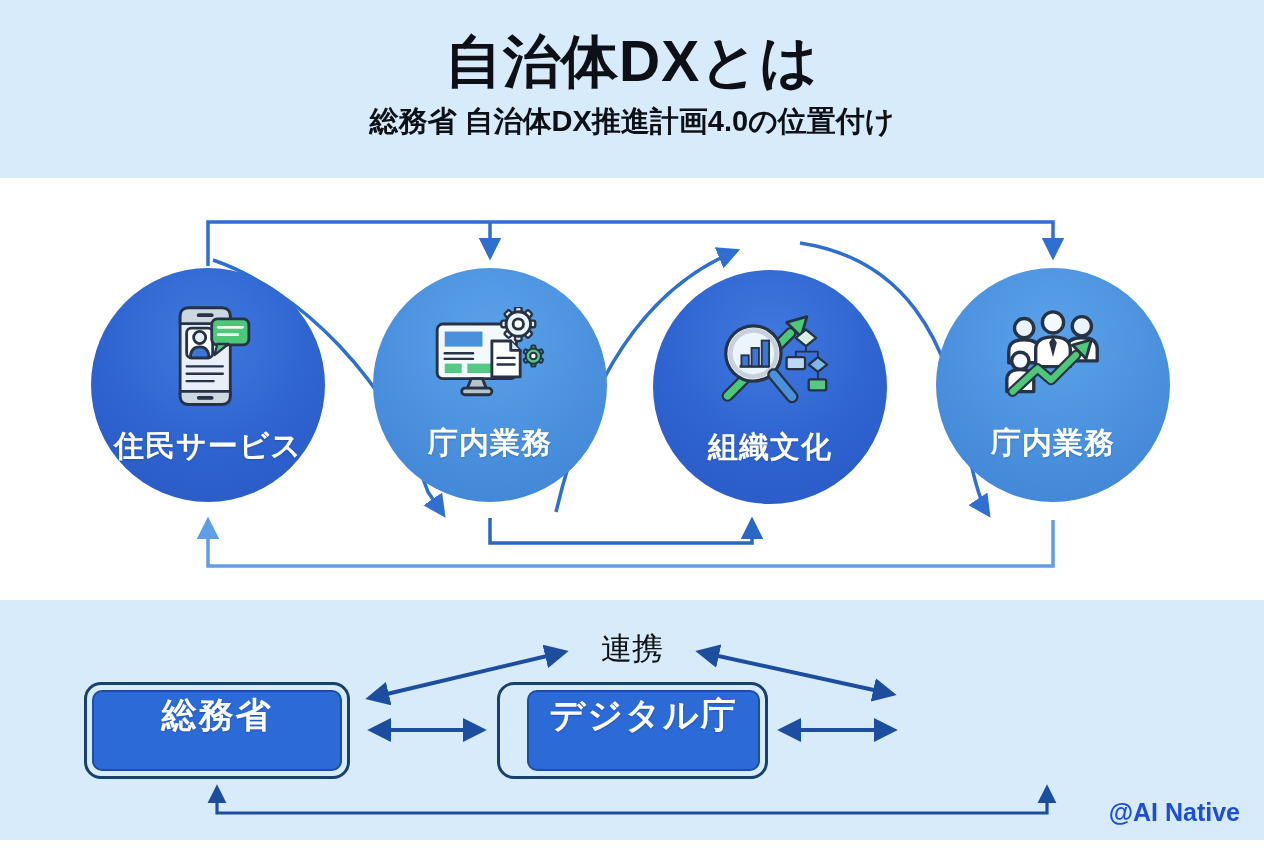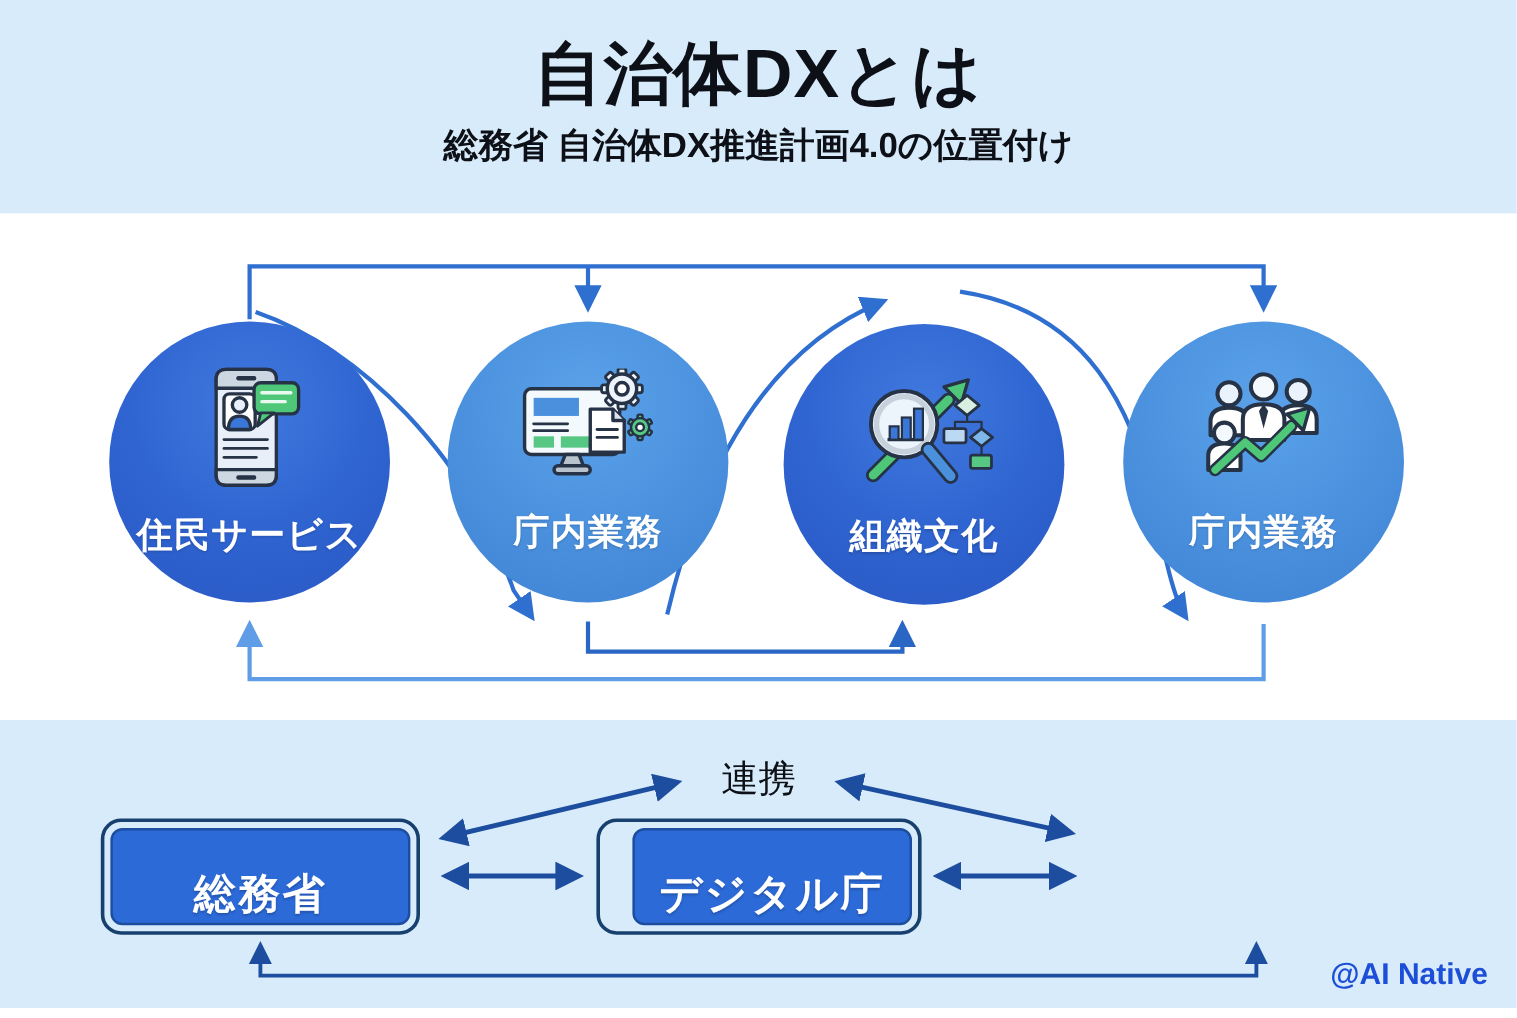--- a/index.html
+++ b/index.html
@@ -21,21 +21,21 @@
   .mf-navy{fill:var(--arrow-navy,#1d4d9e);}
   .circle{position:absolute;width:234px;height:234px;border-radius:50%;display:flex;flex-direction:column;align-items:center;justify-content:center;gap:16px;}
   .circle.dark{background:radial-gradient(circle at 50% 30%,#4079de 0%,var(--circle-dark,#2e63d0) 55%,#2a58c4 100%);}
   .circle.light{background:radial-gradient(circle at 50% 30%,#5ba2ea 0%,var(--circle-light,#4a90dd) 55%,#3f83d4 100%);}
   .circle .lbl{font-size:30px;font-weight:800;color:#ffffff;letter-spacing:1px;white-space:nowrap;text-shadow:0 1px 2px rgba(0,0,0,.18);}
   .c1{left:91px;top:268px;}
   .c2{left:373px;top:268px;}
   .c3{left:653px;top:270px;}
   .c4{left:936px;top:268px;}
   .gov-box{position:absolute;height:97px;border:3px solid var(--box-border,#17406f);border-radius:17px;padding:5px;box-sizing:border-box;display:flex;}
-  .gov-inner{flex:1;background:var(--box-fill,#2c6ad8);border:2px solid #1d4d9e;border-radius:10px;display:flex;align-items:flex-end;justify-content:center;}
+  .gov-inner{flex:1;background:var(--box-fill,#2c6ad8);border:2px solid #1d4d9e;border-radius:10px;display:flex;align-items:flex-start;justify-content:center;}
   .gov-inner span{color:#fff;font-size:35px;font-weight:900;letter-spacing:2px;white-space:nowrap;text-shadow:0 1px 2px rgba(0,0,0,.2);}
   .b1{left:84px;top:682px;width:266px;}
   .b2{left:497px;top:682px;width:271px;padding-left:27px;}
   .b3{left:908px;top:682px;width:272px;}
   .relation{position:absolute;left:587px;top:628px;width:90px;text-align:center;font-size:31px;font-weight:400;color:#0d1117;}
   .watermark{position:absolute;right:24px;top:798px;font-size:25px;font-weight:700;color:#1d4ed8;}
 </style>
 </head>
 <body>
 

